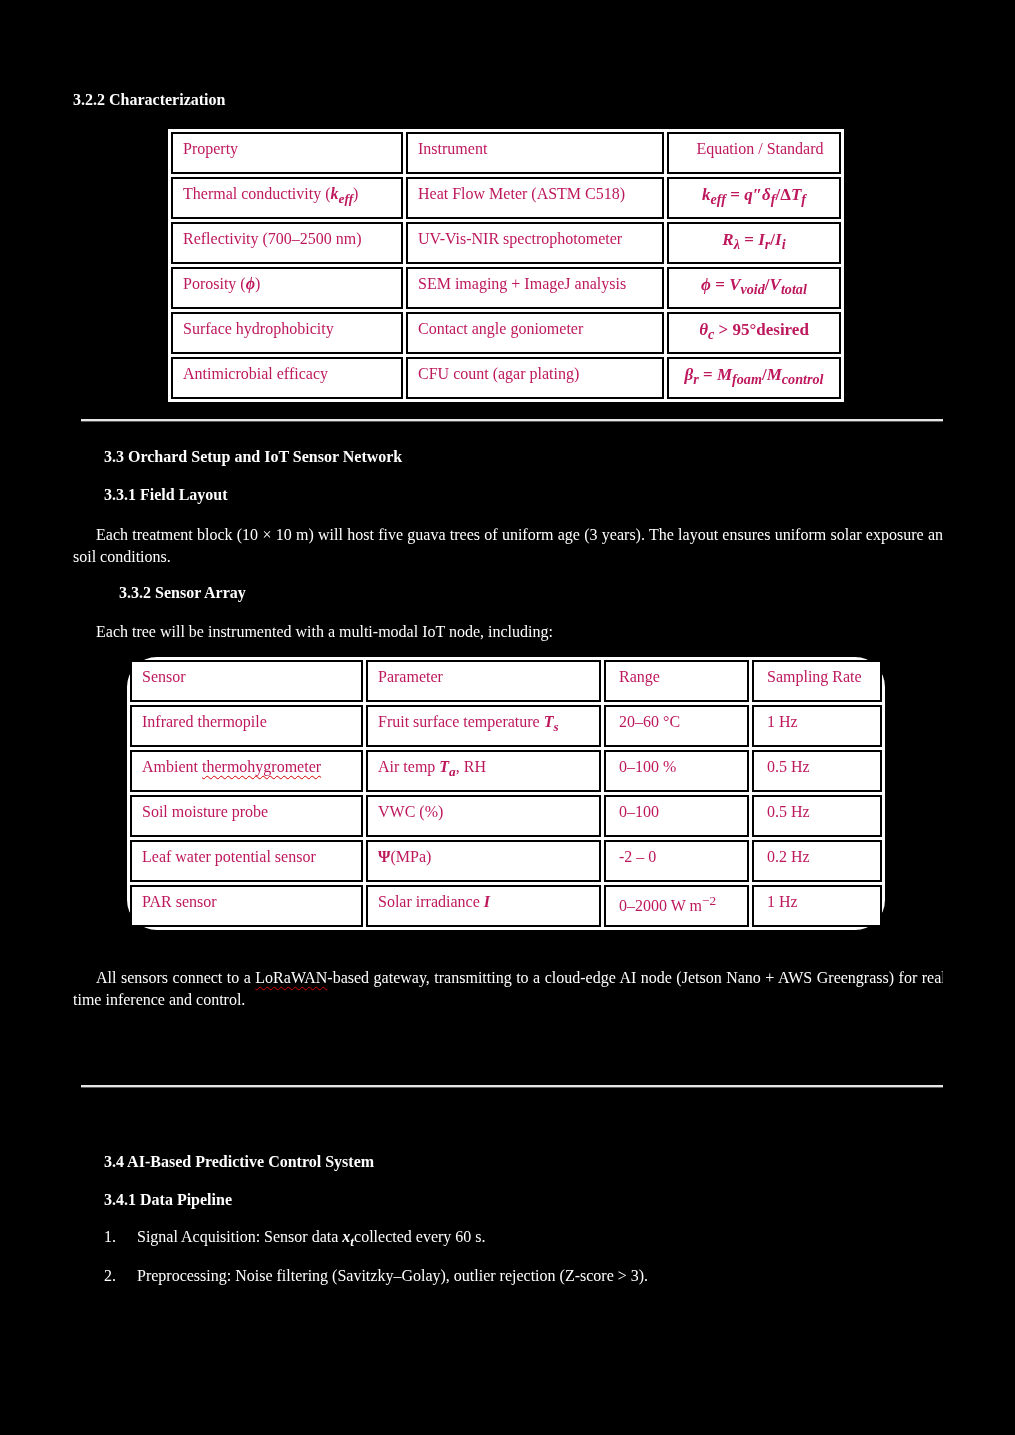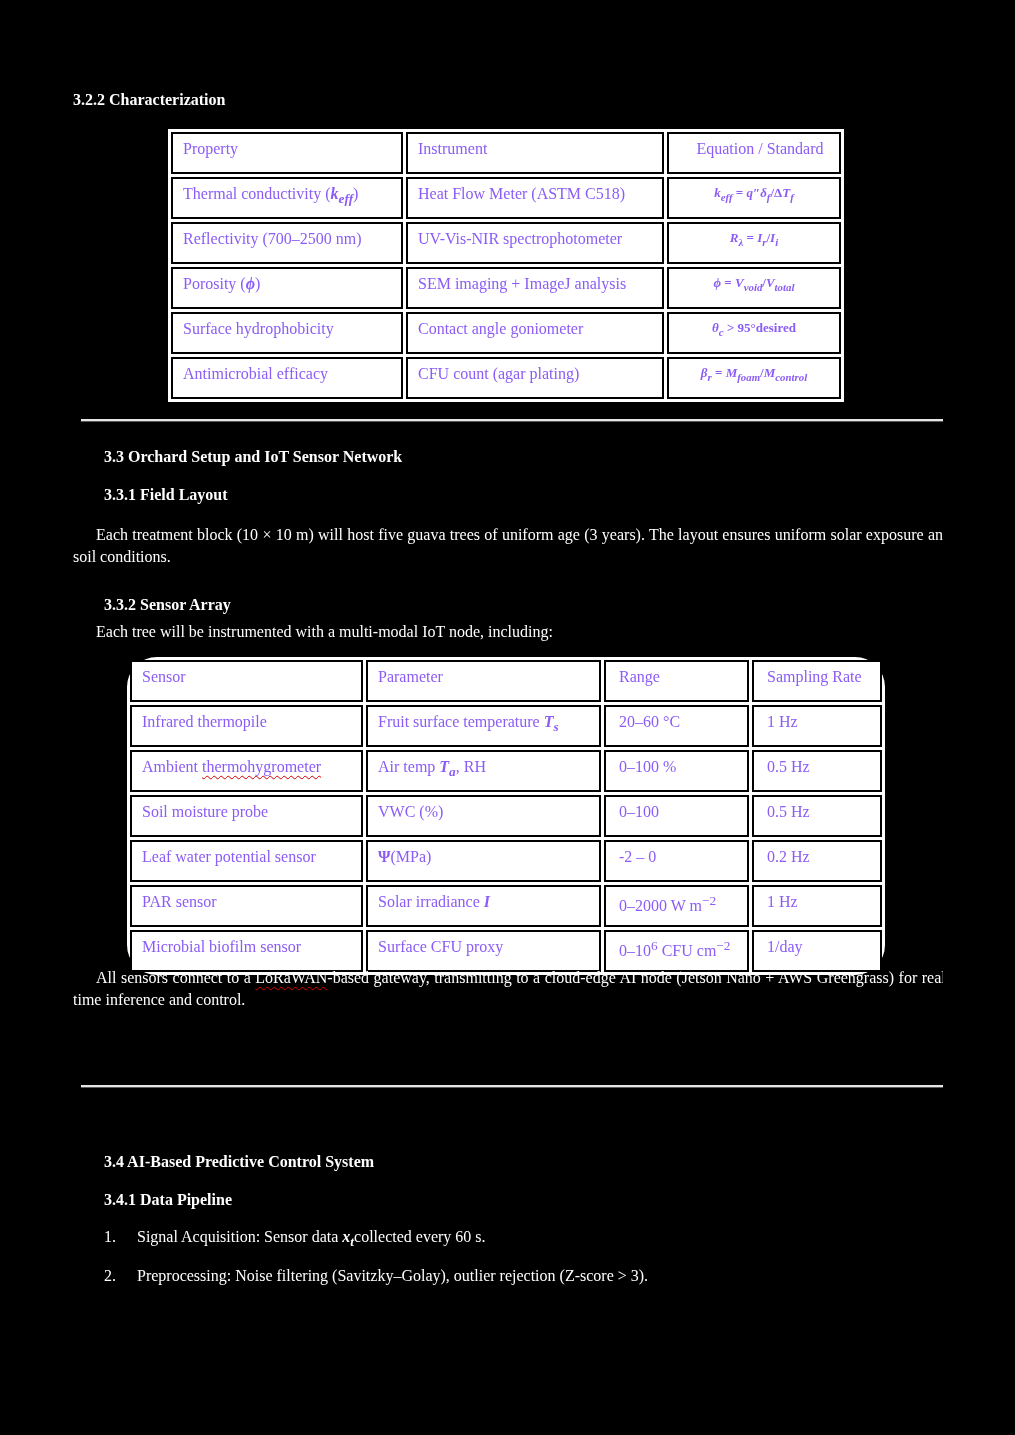--- a/index.html
+++ b/index.html
@@ -16,30 +16,30 @@
   .abs { position: absolute; }
   .h { font-weight: bold; white-space: nowrap; }
   .para { text-align: justify; text-indent: 23px; line-height: 22px; }
   .rule { height: 2px; background: #e6e6e6; border-bottom: 1px solid #5a5a5a; }
 
   table { border-collapse: separate; border-spacing: 3px; background: #fff; table-layout: fixed; }
   td {
     box-sizing: border-box;
     border: 2px solid #000;
     background: #fff;
-    color: #8b5cf6;
+    color: #be185d;
     vertical-align: top;
     height: 42px;
     padding: 6px 2px 0 10px;
     overflow: hidden;
     white-space: nowrap;
   }
   .t1 { width: 676px; }
   .t2 { width: 758px; border-radius: 30px; }
-  td.eq { text-align: center; font-size: 13px; padding-left: 2px; padding-right: 2px; }
+  td.eq { text-align: center; font-size: 17px; padding-left: 2px; padding-right: 2px; }
   td.rng { padding-left: 13px; }
   .sq { text-decoration: underline wavy #d40000 1px; text-decoration-skip-ink: none; text-underline-offset: 3px; }
   .num { display: inline-block; width: 33px; }
 </style>
 </head>
 <body>
 
 <div class="page">
 
   <div class="abs h" style="left:73px; top:91px;">3.2.2 Characterization</div>
@@ -85,21 +85,21 @@
   </table>
 
   <div class="abs rule" style="left:81px; top:419px; width:894px;"></div>
 
   <div class="abs h" style="left:104px; top:448px;">3.3 Orchard Setup and IoT Sensor Network</div>
 
   <div class="abs h" style="left:104px; top:486px;">3.3.1 Field Layout</div>
 
   <div class="abs para" style="left:73px; top:524px; width:878px;">Each treatment block (10 × 10 m) will host five guava trees of uniform age (3 years). The layout ensures uniform solar exposure and soil conditions.</div>
 
-  <div class="abs h" style="left:104px; top:584px;margin-top:12px;">3.3.2 Sensor Array</div>
+  <div class="abs h" style="left:119px; top:584px;">3.3.2 Sensor Array</div>
 
   <div class="abs para" style="left:73px; top:621px; width:878px;">Each tree will be instrumented with a multi-modal IoT node, including:</div>
 
   <table class="t2 abs" style="left:127px; top:657px;">
     <colgroup>
         <col style="width:233px">
         <col style="width:235px">
         <col style="width:145px">
         <col style="width:130px">
       </colgroup>
@@ -133,26 +133,20 @@
         <td><b>Ψ</b>(MPa)</td>
         <td class="rng">-2 – 0</td>
         <td class="rng">0.2 Hz</td>
       </tr>
       <tr>
         <td>PAR sensor</td>
         <td>Solar irradiance <b><i>I</i></b></td>
         <td class="rng">0–2000 W m<sup>−2</sup></td>
         <td class="rng">1 Hz</td>
       </tr>
-      <tr>
-        <td>Microbial biofilm sensor</td>
-        <td>Surface CFU proxy</td>
-        <td class="rng">0–10<sup>6</sup> CFU cm<sup>−2</sup></td>
-        <td class="rng">1/day</td>
-      </tr>
     </tbody>
   </table>
 
   <div class="abs para" style="left:73px; top:967px; width:878px;">All sensors connect to a <span class="sq">LoRaWAN</span>-based gateway, transmitting to a cloud-edge AI node (Jetson Nano + AWS Greengrass) for real-time inference and control.</div>
 
   <div class="abs rule" style="left:81px; top:1085px; width:894px;"></div>
 
   <div class="abs h" style="left:104px; top:1153px;">3.4 AI-Based Predictive Control System</div>
 
   <div class="abs h" style="left:104px; top:1191px;">3.4.1 Data Pipeline</div>

